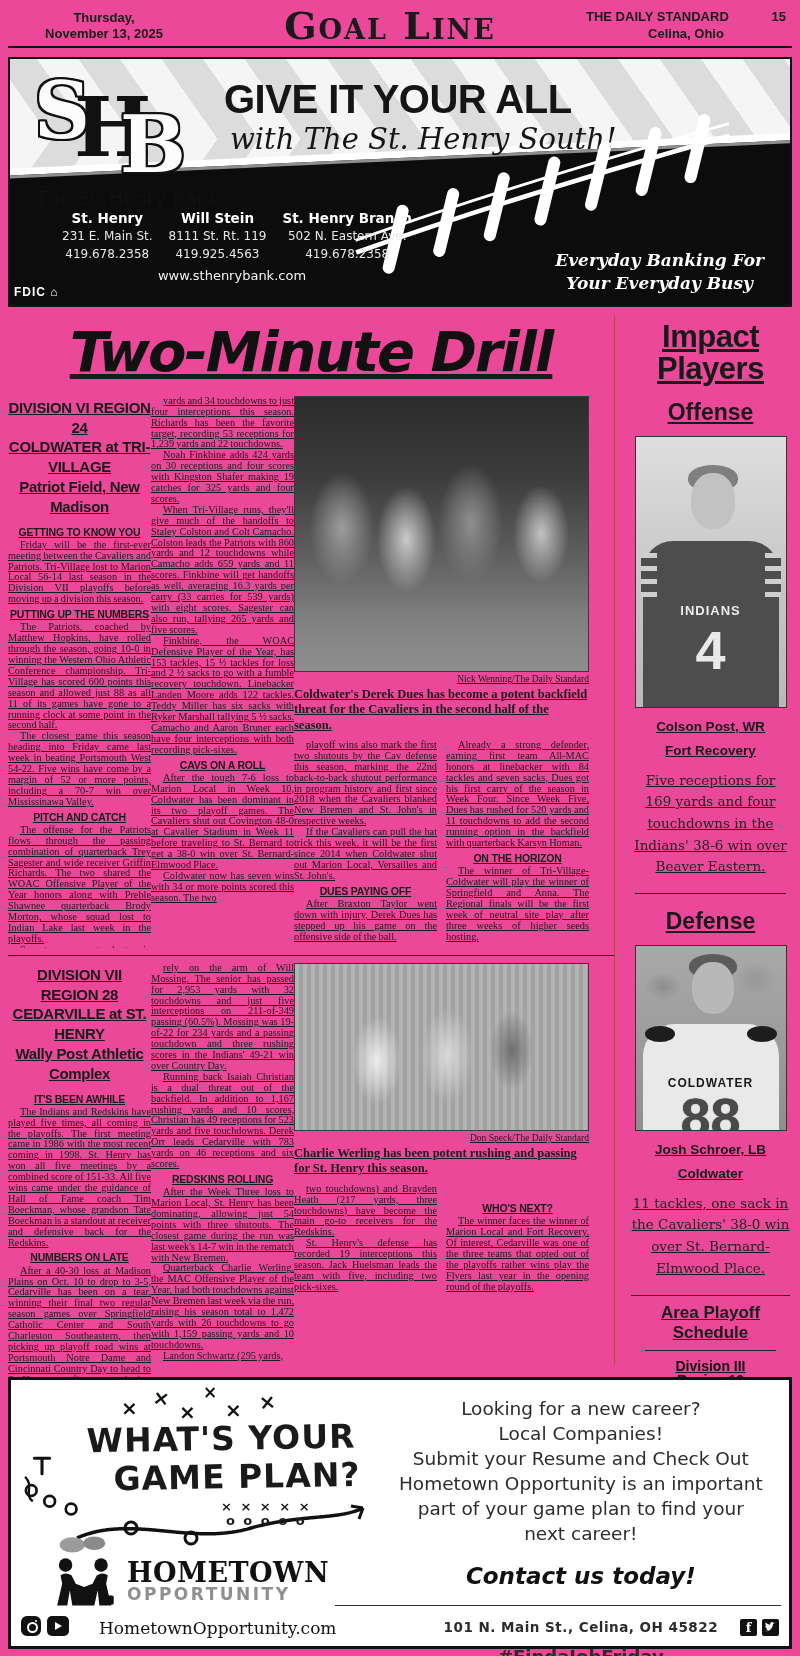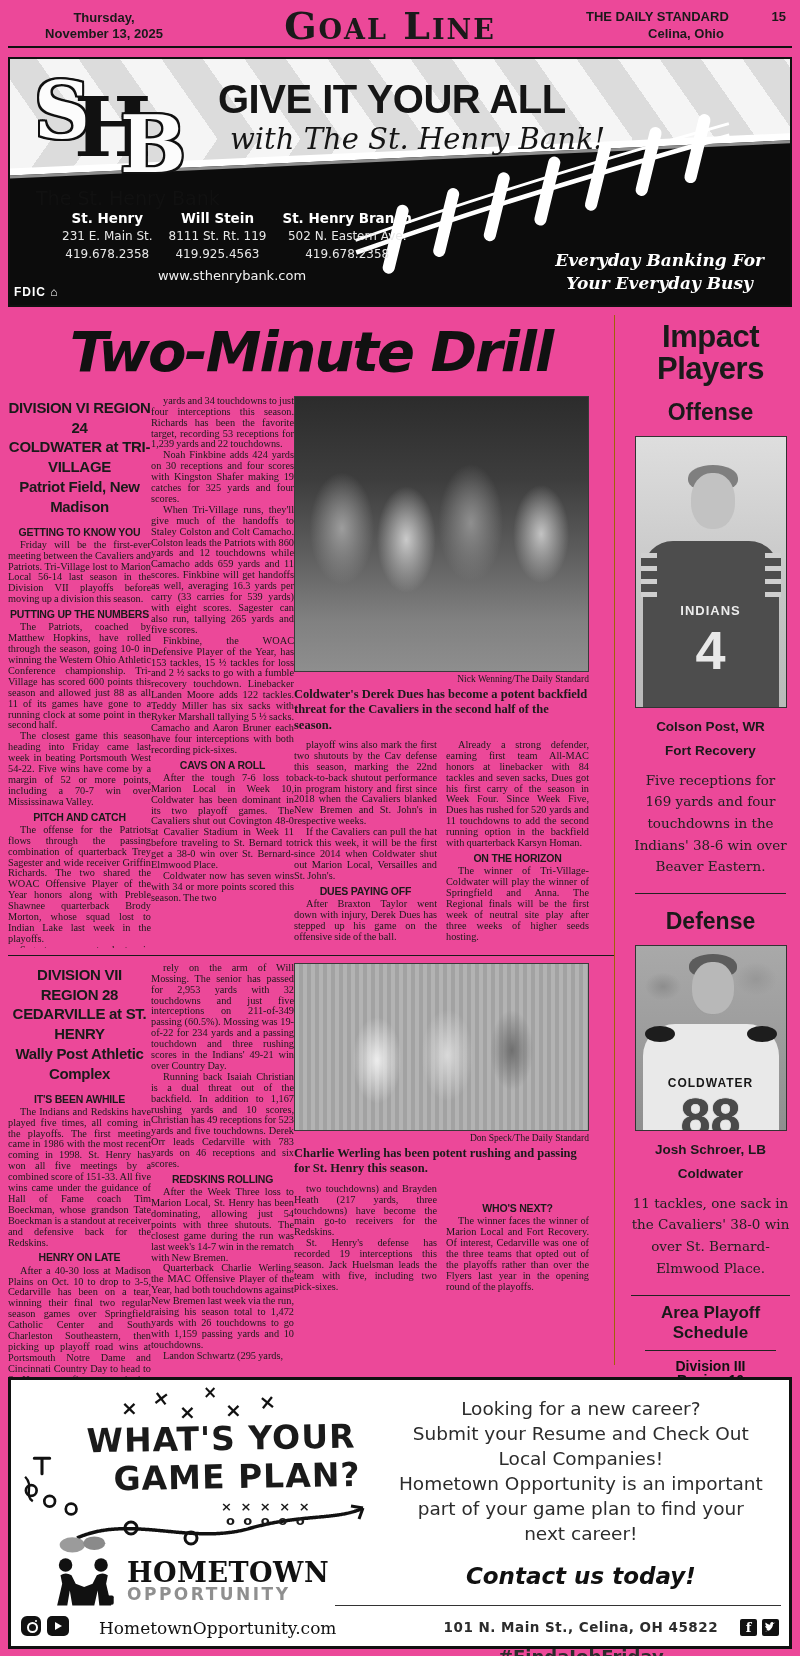--- a/index.html
+++ b/index.html
@@ -28,36 +28,36 @@
     border-top:3px solid #8e8e8e; box-shadow:0 -7px 0 0 #ffffff; }
   .shb-logo { position:absolute; top:6px; left:24px; width:175px; height:118px;
     font-family:"DejaVu Serif", serif; font-weight:bold; }
   .shb-letter { position:absolute; }
   .shb-s { left:0; top:0; font-size:78px; color:#fcfcfc;
     text-shadow:-2px 0 #111,2px 0 #111,0 -2px #111,0 2px #111,-2px -2px #111,2px 2px #111,-2px 2px #111,2px -2px #111; }
   .shb-h { left:40px; top:14px; font-size:82px; color:#111; }
   .shb-b { left:86px; top:34px; font-size:78px; color:#fcfcfc;
     text-shadow:-2px 0 #111,2px 0 #111,0 -2px #111,0 2px #111,-2px -2px #111,2px 2px #111,-2px 2px #111,2px -2px #111; }
   .shb-caption { position:absolute; top:128px; left:26px; font:19px "DejaVu Sans", sans-serif; color:#111; }
-  .ad-headline { position:absolute; left:208px; top:20px; font:800 40px/1 "Liberation Sans", sans-serif; color:#151515; letter-spacing:-0.5px; }
+  .ad-headline { position:absolute; left:214px; top:20px; font:800 40px/1 "Liberation Sans", sans-serif; color:#151515; letter-spacing:-0.5px; }
   .ad-subheadline { position:absolute; left:220px; top:66px; font:italic 29px/1 "DejaVu Serif", serif; color:#151515; }
   .ad-locs { position:absolute; left:52px; bottom:42px; display:flex; gap:16px; text-align:center;
     color:#fff; font-family:"DejaVu Sans", sans-serif; z-index:3; }
   .loc-name { font-weight:bold; font-size:13.5px; line-height:1.5; }
   .loc-addr, .loc-phone { font-size:12px; line-height:1.45; color:#e8e8e8; }
   .ad-web { position:absolute; left:52px; bottom:22px; width:340px; text-align:center; color:#f2f2f2;
     font:13px "DejaVu Sans", sans-serif; z-index:3; }
   .fdic { position:absolute; left:4px; bottom:6px; color:#fff; font:bold 12px "Liberation Sans", sans-serif;
     letter-spacing:1px; z-index:3; }
   .laces { position:absolute; right:52px; bottom:34px; width:392px; height:150px; transform:rotate(-3deg); z-index:2; }
   .ad-tagline { position:absolute; right:26px; bottom:10px; color:#fff; text-align:center;
     font:italic bold 17px/1.35 "DejaVu Serif", serif; z-index:3; }
 
   
-  .content { display:flex; padding:0 8px; height:1058px; }
+  .content { display:flex; padding:0 8px; height:1058px;text-decoration:underline; }
   .main-col { width:606px; }
   .drill { text-align:center; font:italic 800 56px/1.05 "DejaVu Sans", sans-serif;
     letter-spacing:-2px; padding:16px 0 14px; color:#111; }
   .story { display:flex; overflow:hidden; }
   .story-1 { height:552px; }
   .story-2 { flex:1; }
   .ncol { width:143px; flex:none; overflow:hidden; }
   .ncol-double { width:295px; flex:none; overflow:hidden; }
   .story-head { font:bold 15px/1.32 "Liberation Sans", sans-serif; text-align:center;
     letter-spacing:-0.3px; margin:2px 0 9px; }
@@ -199,21 +199,21 @@
     <div class="chev-top"></div>
     <div class="chev-bot"></div>
     <div class="black-band"></div>
     <div class="shb-logo">
       <span class="shb-letter shb-s">S</span>
       <span class="shb-letter shb-h">H</span>
       <span class="shb-letter shb-b">B</span>
     </div>
     <div class="shb-caption">The St. Henry Bank</div>
     <div class="ad-headline">GIVE IT YOUR ALL</div>
-    <div class="ad-subheadline">with The St. Henry Bank!</div>
+    <div class="ad-subheadline">with The St. Henry South!</div>
 
     <div class="ad-locs">
 
         <div class="loc">
           <div class="loc-name">St. Henry</div>
           <div class="loc-addr">231 E. Main St.</div>
           <div class="loc-phone">419.678.2358</div>
         </div>
 
         <div class="loc">
@@ -308,21 +308,21 @@
       <article class="story story-2">
         <div class="ncol">
           <div class="story-head">
             <div>DIVISION VII REGION 28</div>
             <div>CEDARVILLE at ST. HENRY</div>
             <div>Wally Post Athletic Complex</div>
           </div>
           <div>
               <h4 class="subhead">IT'S BEEN AWHILE</h4>
               <p class="para">The Indians and Redskins have played five times, all coming in the playoffs. The first meeting came in 1986 with the most recent coming in 1998. St. Henry has won all five meetings by a combined score of 151-33. All five wins came under the guidance of Hall of Fame coach Tim Boeckman, whose grandson Tate Boeckman is a standout at receiver and defensive back for the Redskins.</p>
-              <h4 class="subhead">HENRY ON LATE</h4>
+              <h4 class="subhead">NUMBERS ON LATE</h4>
               <p class="para">After a 40-30 loss at Madison Plains on Oct. 10 to drop to 3-5, Cedarville has been on a tear, winning their final two regular season games over Springfield Catholic Center and South Charleston Southeastern, then picking up playoff road wins at Portsmouth Notre Dame and Cincinnati Country Day to head to St. Henry on a five-game winning streak.</p>
               <p class="para">The Indians, who finished 2-3 in the Ohio Heritage Conference South Division, will</p>
             </div>
         </div>
         <div class="ncol">
             <p class="para">rely on the arm of Will Mossing. The senior has passed for 2,953 yards with 32 touchdowns and just five interceptions on 211-of-349 passing (60.5%). Mossing was 19-of-22 for 234 yards and a passing touchdown and three rushing scores in the Indians' 49-21 win over Country Day.</p>
             <p class="para">Running back Isaiah Christian is a dual threat out of the backfield. In addition to 1,167 rushing yards and 10 scores, Christian has 49 receptions for 523 yards and five touchdowns. Derek Orr leads Cedarville with 783 yards on 46 receptions and six scores.</p>
             <h4 class="subhead">REDSKINS ROLLING</h4>
             <p class="para">After the Week Three loss to Marion Local, St. Henry has been dominating, allowing just 54 points with three shutouts. The closest game during the run was last week's 14-7 win in the rematch with New Bremen.</p>
             <p class="para">Quarterback Charlie Werling, the MAC Offensive Player of the Year, had both touchdowns against New Bremen last week via the run, raising his season total to 1,472 yards with 26 touchdowns to go with 1,159 passing yards and 10 touchdowns.</p>
@@ -334,21 +334,21 @@
             <div class="credit">Don Speck/The Daily Standard</div>
             <figcaption class="caption">Charlie Werling has been potent rushing and passing for St. Henry this season.</figcaption>
           </figure>
           <div class="subcols">
             <div class="subcol">
                 <p class="para">two touchdowns) and Brayden Heath (217 yards, three touchdowns) have become the main go-to receivers for the Redskins.</p>
                 <p class="para">St. Henry's defense has recorded 19 interceptions this season. Jack Huelsman leads the team with five, including two pick-sixes.</p>
               </div>
             <div class="subcol">
                 <h4 class="subhead">WHO'S NEXT?</h4>
-                <p class="para">The winner faces the winner of Marion Local and Fort Recovery. Of interest, Cedarville was one of the three teams that opted out of the playoffs rather than over the Flyers last year in the opening round of the playoffs.</p>
+                <p class="para">The winner faces the winner of Marion Local and Fort Recovery. Of interest, Cedarville was one of the three teams that opted out of the playoffs rather wins play the Flyers last year in the opening round of the playoffs.</p>
               </div>
           </div>
         </div>
       </article>
     </main>
 
     <aside class="sidebar">
       <div class="sb-title">
         <div>Impact</div>
         <div>Players</div>
@@ -478,23 +478,23 @@
         <span class="ig-icon"></span>
         <span class="yt-icon"></span>
       </div>
     </div>
 
     <div class="ba-right">
       <div>
 
           <div class="ba-line">Looking for a new career?</div>
 
+          <div class="ba-line">Local Companies!</div>
+
           <div class="ba-line">Submit your Resume and Check Out</div>
-
-          <div class="ba-line">Local Companies!</div>
 
           <div class="ba-line">Hometown Opportunity is an important</div>
 
           <div class="ba-line">part of your game plan to find your</div>
 
           <div class="ba-line">next career!</div>
         </div>
       <div class="ba-cta">Contact us today!</div>
       <hr class="ba-rule">
       <div class="ba-address">101 N. Main St., Celina, OH 45822</div>

